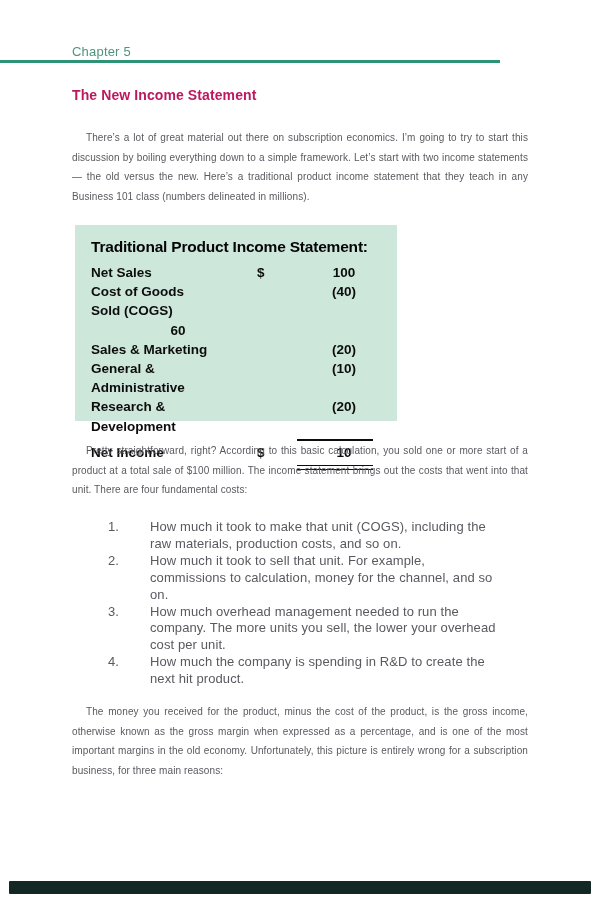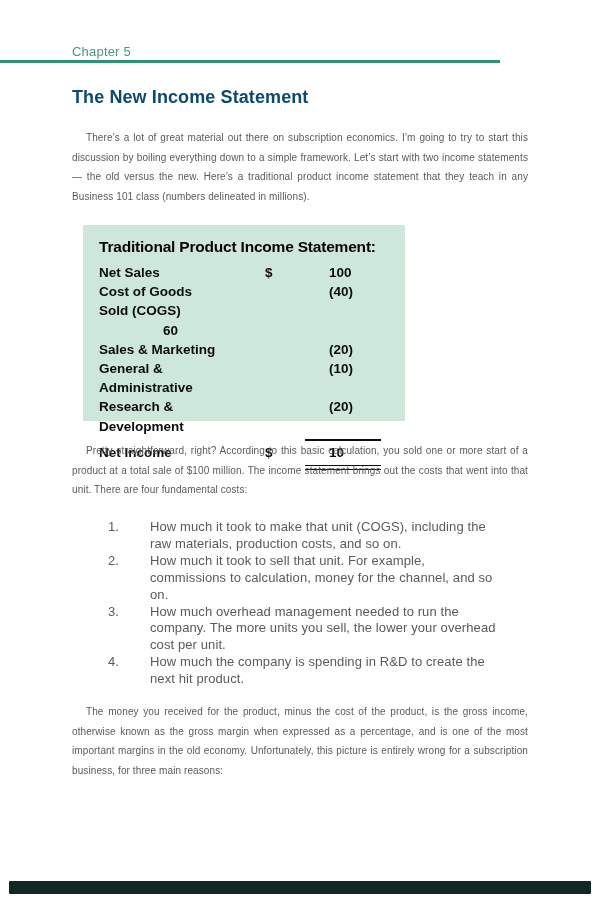--- a/index.html
+++ b/index.html
@@ -11,46 +11,46 @@
   .chapter-label {
     position:absolute; left:72px; top:44px;
     font-size:13px; color:#4f9480; letter-spacing:0.2px;
   }
   .chapter-rule {
     position:absolute; left:0; top:60px; width:500px; height:3px;
     background:#2e9374;
   }
   .section-title {
     position:absolute; left:72px; top:87px;
-    font-size:18px; font-weight:bold; color:#0c4a6e; letter-spacing:0.1px;
+    font-size:14px; font-weight:bold; color:#be185d; letter-spacing:0.1px;
   }
   .para {
     position:absolute; left:72px; width:456px;
     font-size:10px; line-height:19.6px; color:#595a5f;
     text-align:justify; text-indent:14px; letter-spacing:0.1px;
   }
   #para-intro   { top:118px; }
   #para-after   { top:431px; }
   #para-closing { top:692px; }
 
   .stmt {
     position:absolute; left:75px; top:225px; width:322px; height:196px;
-    background:#cee7db; color:#0c0c0c; box-sizing:border-box;margin-left:8px;
+    background:#cee7db; color:#0c0c0c; box-sizing:border-box;
   }
   .stmt-title {
     margin:13px 8px 7px 16px;
     font-size:15.5px; font-weight:bold; letter-spacing:-0.2px; color:#050505;
   }
   .stmt-row, .stmt-total-row {
     display:flex; margin:0 30px 0 16px;
     font-size:13.5px; font-weight:bold; line-height:19.2px; color:#0c0c0c;gap:48px;
   }
   .stmt-row .lbl, .stmt-total-row .lbl { flex:1; }
   .stmt-row .cur, .stmt-total-row .cur { width:16px; flex:none; }
-  .stmt-row .val, .stmt-total-row .val { width:46px; flex:none; text-align:left; }
+  .stmt-row .val, .stmt-total-row .val { width:46px; flex:none; text-align:center; }
   .stmt-subtotal-line {
     height:0; border-top:2px solid #0c0c0c;
     margin:3px 24px 2px 222px; width:76px;
   }
   .stmt-total-line {
     height:3px; border-top:1.5px solid #0c0c0c; border-bottom:1.5px solid #0c0c0c;
     margin:3px 24px 0 222px; width:76px;
   }
   .numbered-list {
     position:absolute; left:108px; top:519px; width:392px;

